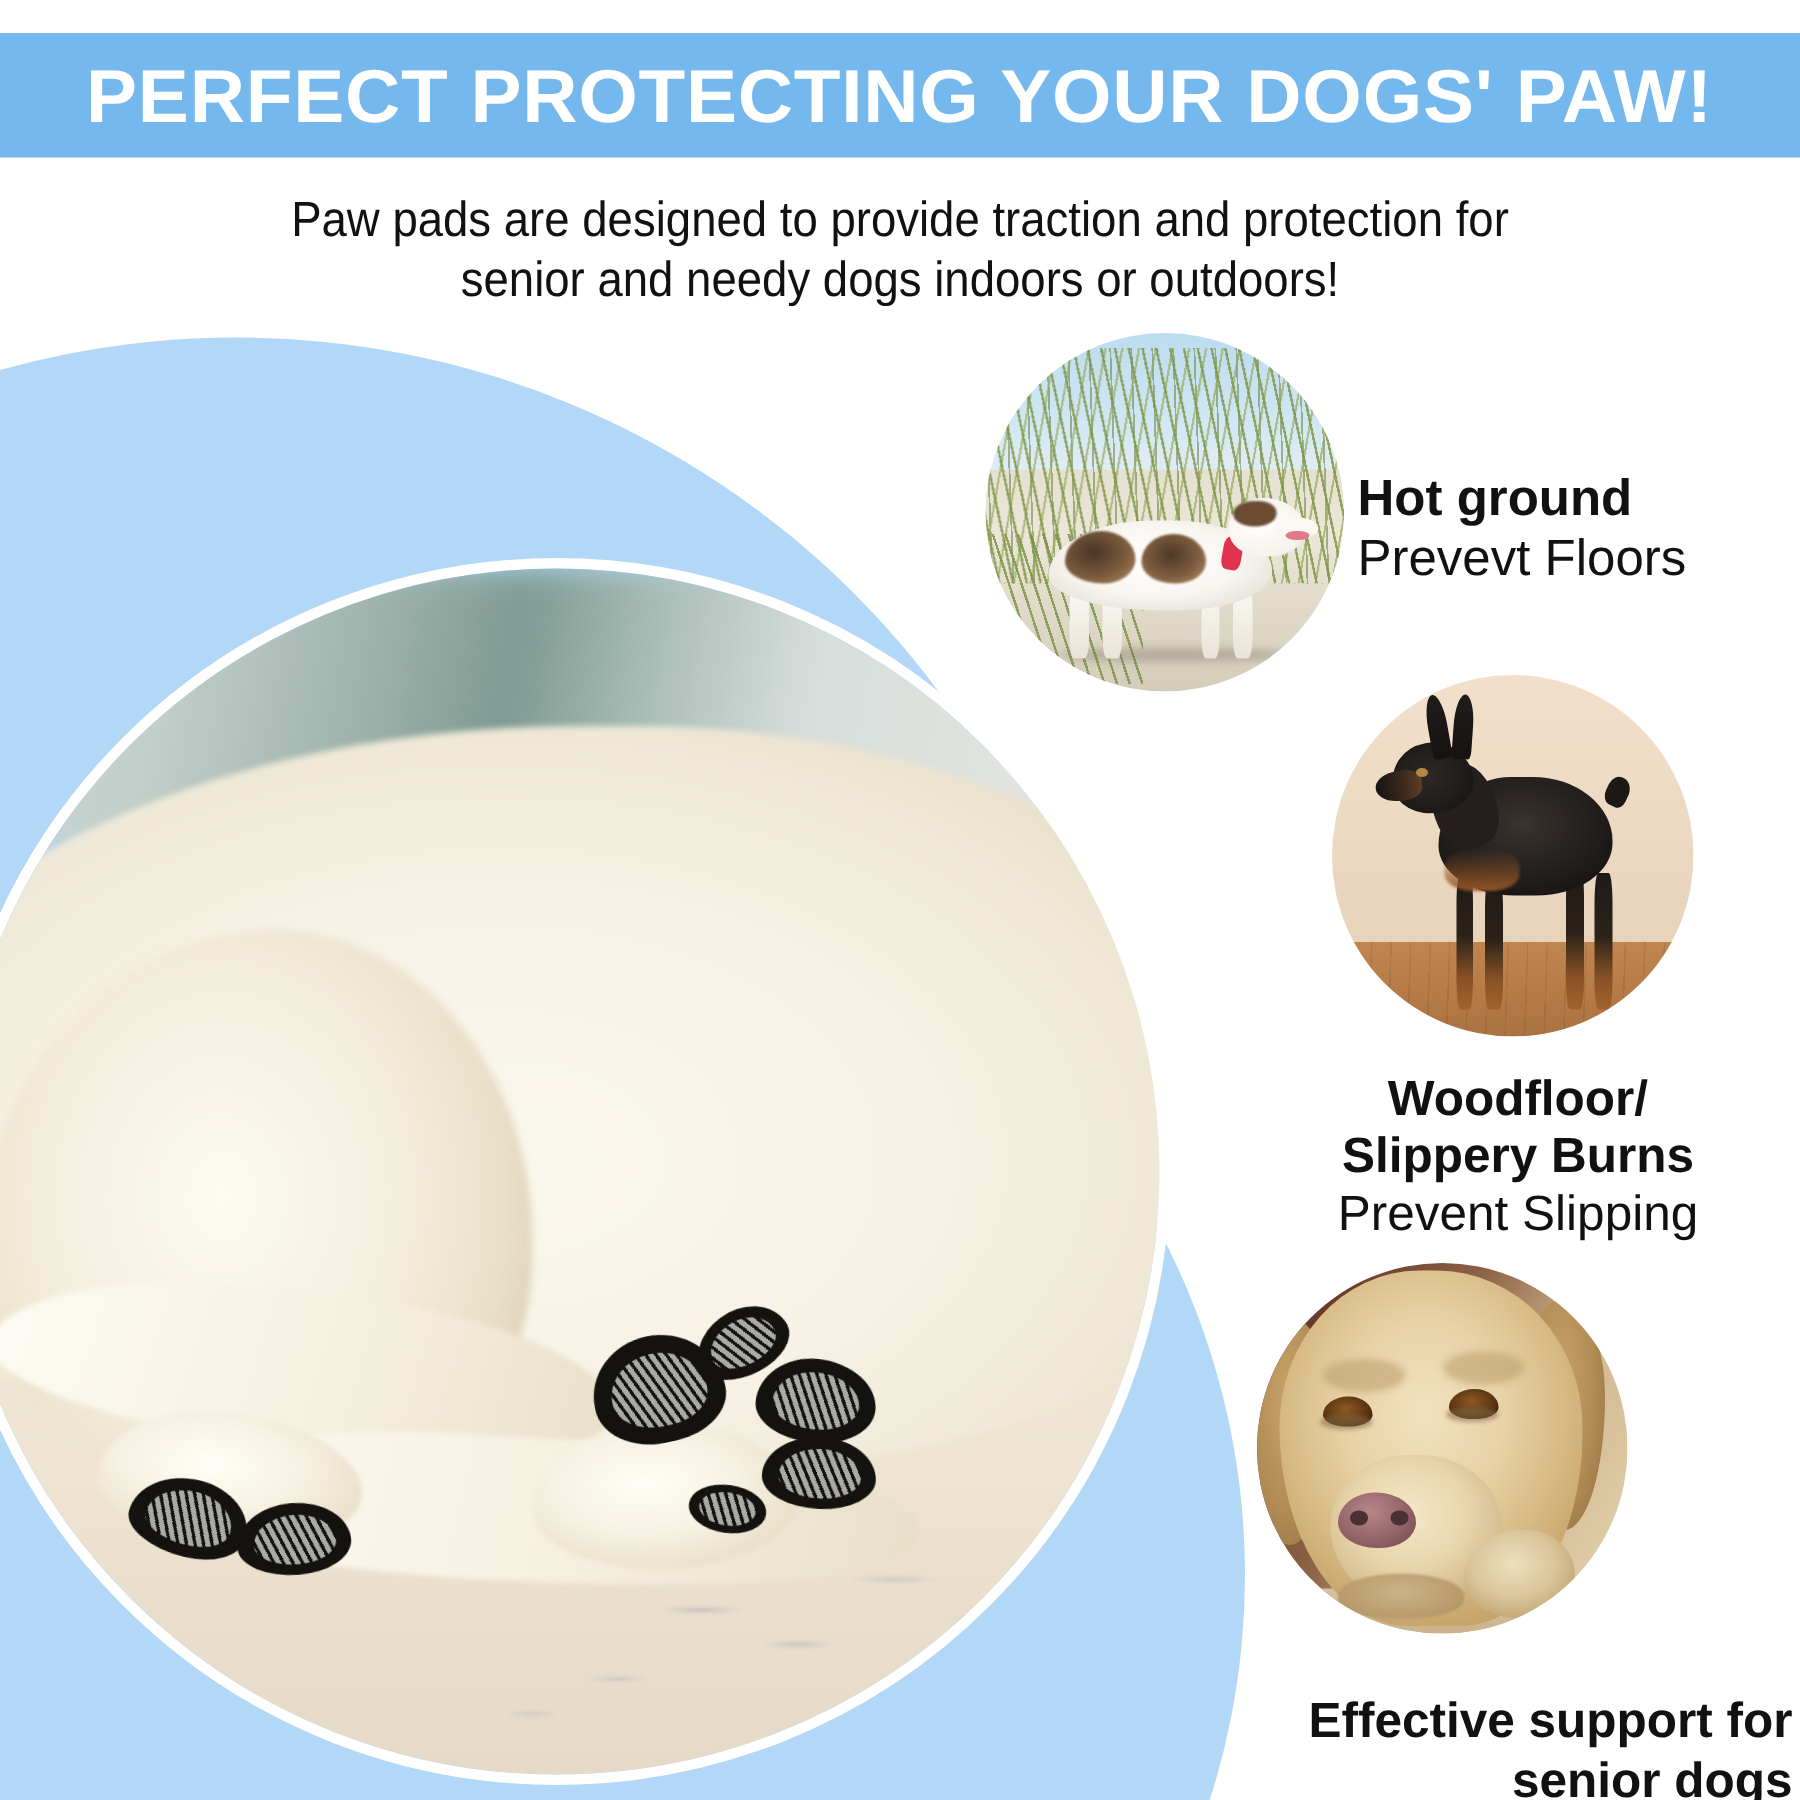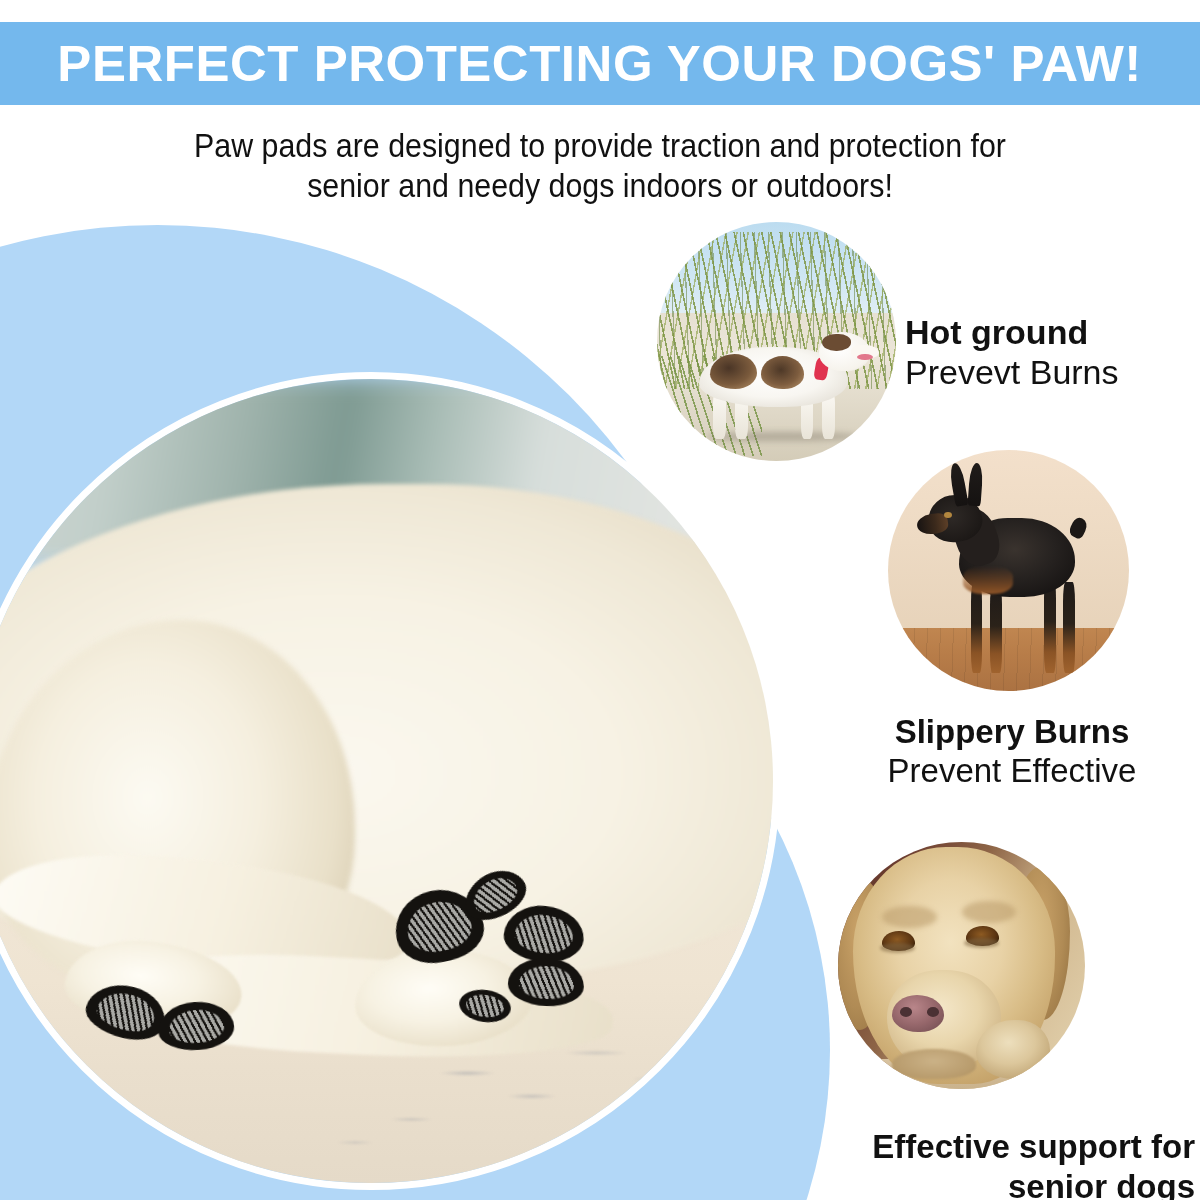--- a/index.html
+++ b/index.html
@@ -333,21 +333,21 @@
       <div class="patchB"></div>
       <div class="collar"></div>
       <div class="head"></div>
       <div class="headmark"></div>
       <div class="muzzle"></div>
       <div class="tongue"></div>
     </div>
   </div>
   <div class="caption cap1">
     <div class="cap-bold">Hot ground</div>
-    <div class="cap-reg">Prevevt Burns</div>
+    <div class="cap-reg">Prevevt Floors</div>
   </div>
 
   <div class="feature-circle fc2">
     <div class="wf-back"></div>
     <div class="wf-floor"></div>
     <div class="dog2">
       <div class="leg lg1"></div>
       <div class="leg lg2"></div>
       <div class="leg lg3"></div>
       <div class="leg lg4"></div>
@@ -356,22 +356,23 @@
       <div class="tail"></div>
       <div class="neck"></div>
       <div class="head"></div>
       <div class="ear ear1"></div>
       <div class="ear ear2"></div>
       <div class="snout"></div>
       <div class="eye"></div>
     </div>
   </div>
   <div class="caption cap2">
+    <div class="cap-bold">Woodfloor/</div>
     <div class="cap-bold">Slippery Burns</div>
-    <div class="cap-reg">Prevent Effective</div>
+    <div class="cap-reg">Prevent Slipping</div>
   </div>
 
   <div class="feature-circle fc3">
     <div class="lab-bg"></div>
     <div class="lab-table"></div>
     <div class="lab-ear le"></div>
     <div class="lab-ear re"></div>
     <div class="lab-head"></div>
     <div class="lab-brow b1"></div>
     <div class="lab-brow b2"></div>

